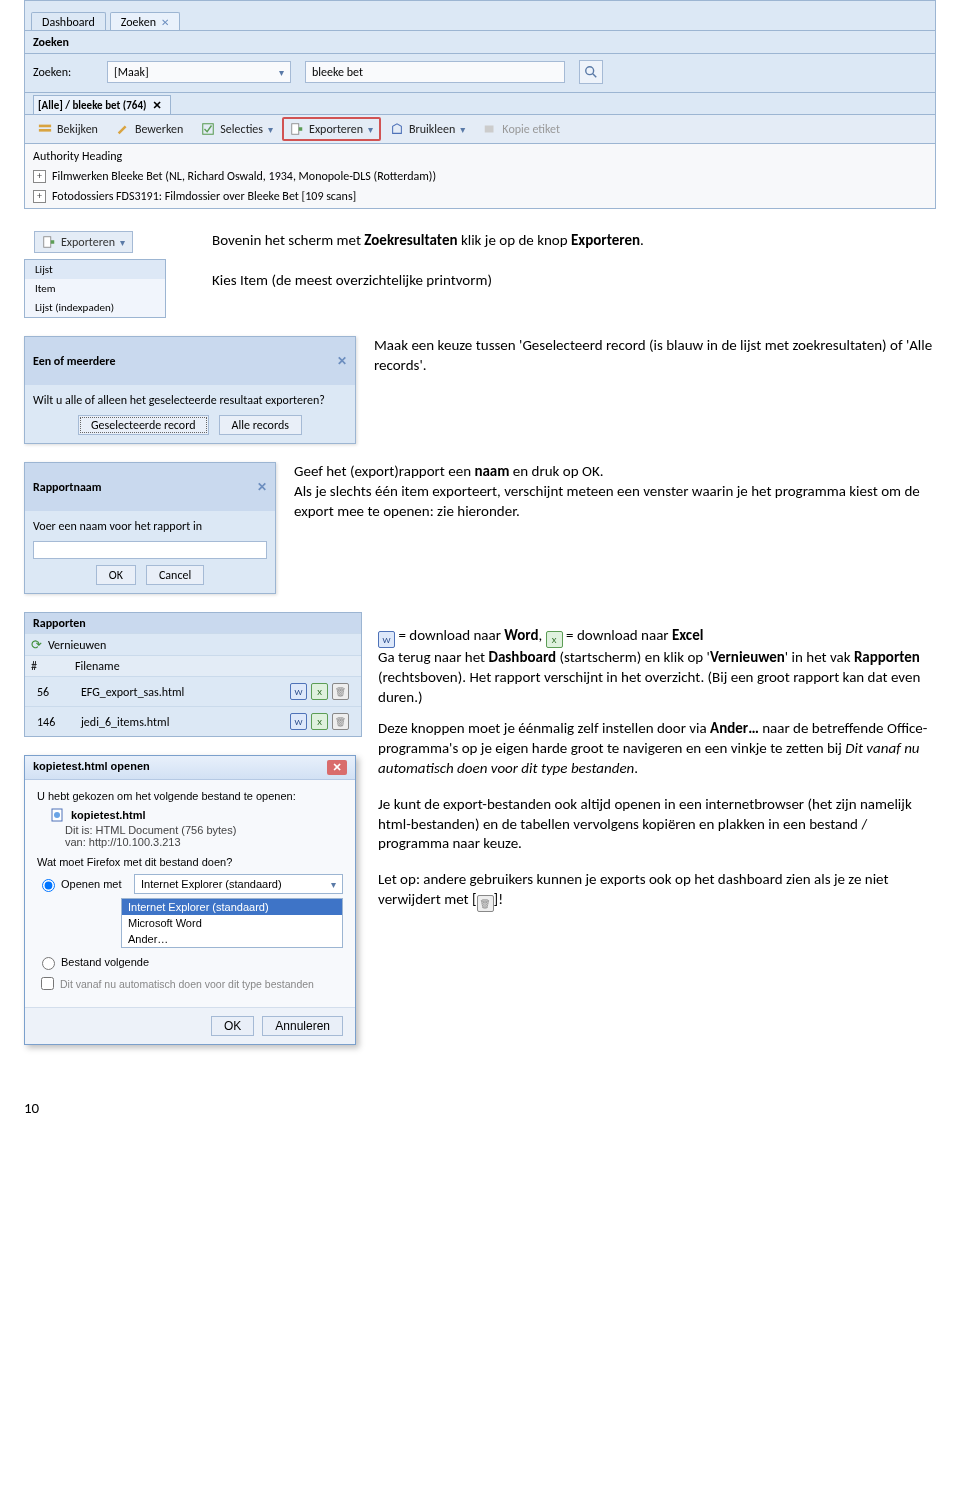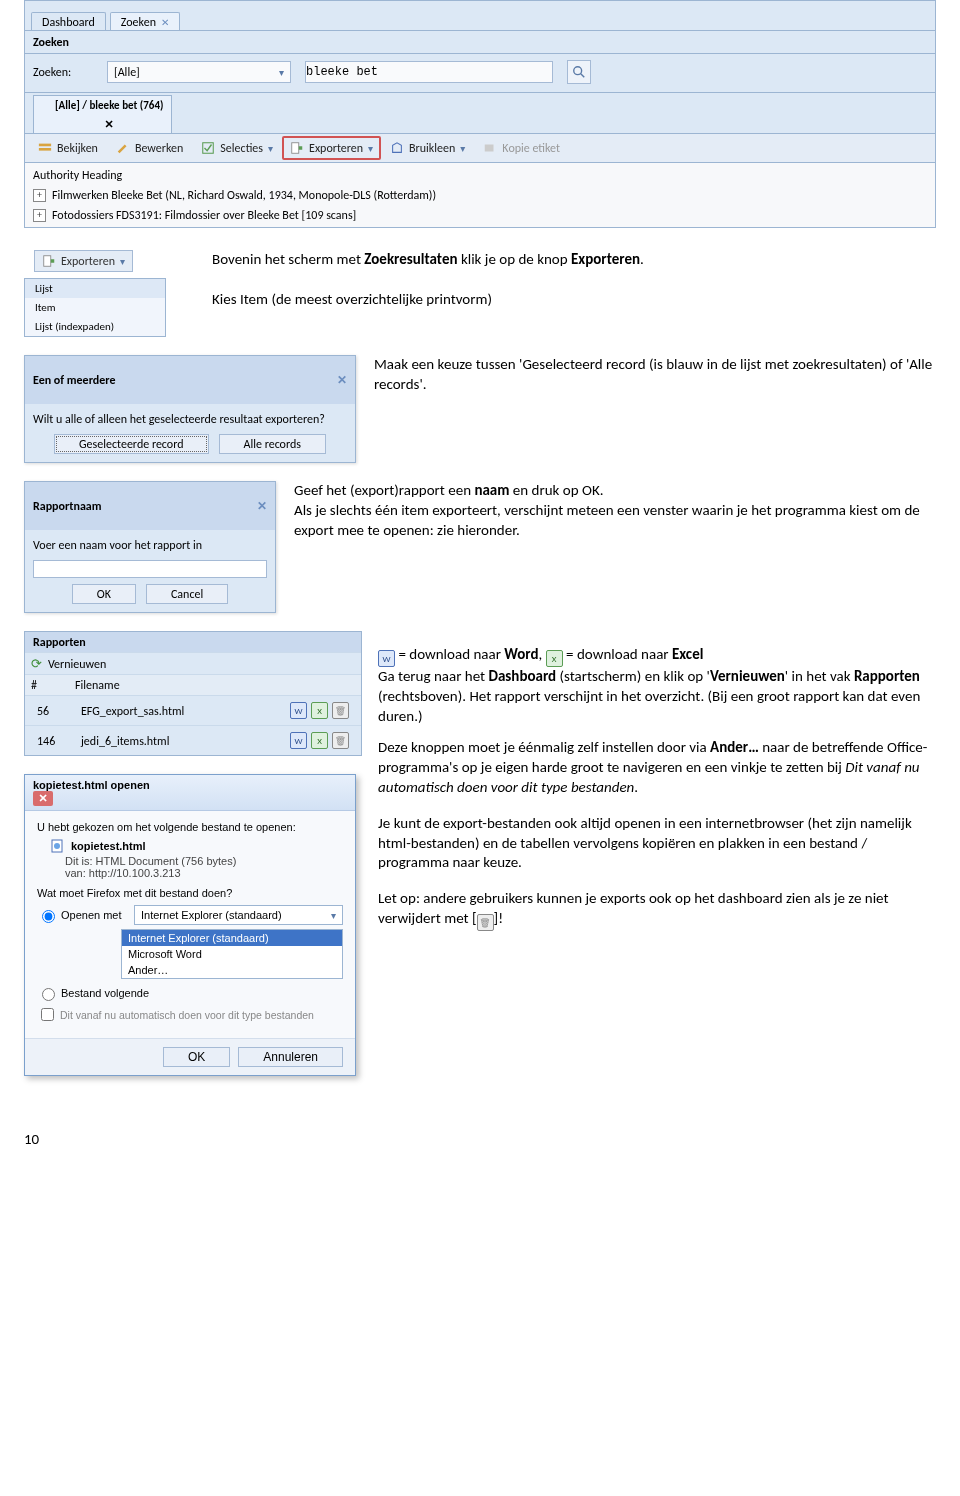--- a/index.html
+++ b/index.html
@@ -78,24 +78,23 @@
     display: flex;
     align-items: center;
     justify-content: space-between;
   }
   .textbox {
     background: #F9FAFC;
     border: 1px solid #A5BAD5;
     height: 20px;
     width: 246px;
     font-size: 12px;
-    padding: 0 0;
-    display: flex;
-    align-items: center;
-    font-family: Liberation Mono, monospace;
+    padding: 0 6px;
+    display: flex;
+    align-items: center;
   }
   .search-icon {
     width: 22px;
     height: 22px;
     border: 1px solid #A5BAD5;
     background: #EEF3FA;
     display: flex;
     align-items: center;
     justify-content: center;
     font-size: 12px;
@@ -109,25 +108,24 @@
     display: flex;
     padding: 2px 8px 0 8px;
     border-top: 1px solid #9CB5D2;
   }
   .result-tab {
     background: #E9F1FB;
     border: 1px solid #9CB5D2;
     border-bottom: none;
     font-size: 11px;
     font-weight: bold;
-    padding: 3px 8px 2px 21px;
+    padding: 3px 8px 2px 4px;
     display: flex;
     gap: 6px;
     align-items: center;
-    flex-direction: column;
   }
   .toolbar {
     display: flex;
     background: #E4ECF6;
     border-top: 1px solid #9CB5D2;
     border-bottom: 1px solid #9CB5D2;
     padding: 2px 4px;
   }
   .toolbar-btn {
     display: flex;
@@ -220,21 +218,21 @@
   .dlg-text { margin-bottom: 8px; }
   .dlg-buttons {
     display: flex;
     justify-content: center;
     gap: 10px;
     margin-top: 6px;
   }
   .btn {
     background: #E9EFF8;
     border: 1px solid #A5BAD5;
-    padding: 2px 24px;
+    padding: 2px 12px;
     font-size: 12px;
   }
   .btn.dotted { outline: 1px dotted #666; outline-offset: -3px; }
   .textinput {
     width: 100%;
     height: 18px;
     border: 1px solid #A5BAD5;
     background: #fff;
     box-sizing: border-box;
   }
@@ -289,21 +287,20 @@
     box-shadow: 3px 3px 6px rgba(0,0,0,0.25);
     margin-top: 18px;
   }
   .win-dialog .win-title {
     background: linear-gradient(#E8F0FB,#D2E1F4);
     font-weight: bold;
     padding: 4px 8px;
     display: flex;
     justify-content: space-between;
     border-bottom: 1px solid #B5C9E4;
-    flex-direction: column;
   }
   .win-dialog .win-close {
     background: #D96C6C;
     color: #fff;
     width: 20px;
     height: 15px;
     font-size: 11px;
     text-align: center;
     border-radius: 2px;
     line-height: 15px;
@@ -373,21 +370,21 @@
         </div>
       <div class="tab active">
           <span>Zoeken</span> 
           <span class="x">✕</span>
         </div>
     </div>
     <div class="panel-label">Zoeken</div>
     <div class="search-row">
       <div class="search-label">Zoeken:</div>
       <div class="select">
-        <span>[Alle]</span>
+        <span>[Maak]</span>
         <span class="chev">▾</span>
       </div>
       <div class="textbox">
         <span>bleeke bet</span>
       </div>
       <div class="search-icon">
         <svg class="ico-svg" viewBox="0 0 16 16">
             <circle cx="6.5" cy="6.5" r="4.5" fill="none" stroke="#5A7AA7" stroke-width="1.6"></circle>
             <line x1="10" y1="10" x2="14" y2="14" stroke="#5A7AA7" stroke-width="1.6"></line>
           </svg>

